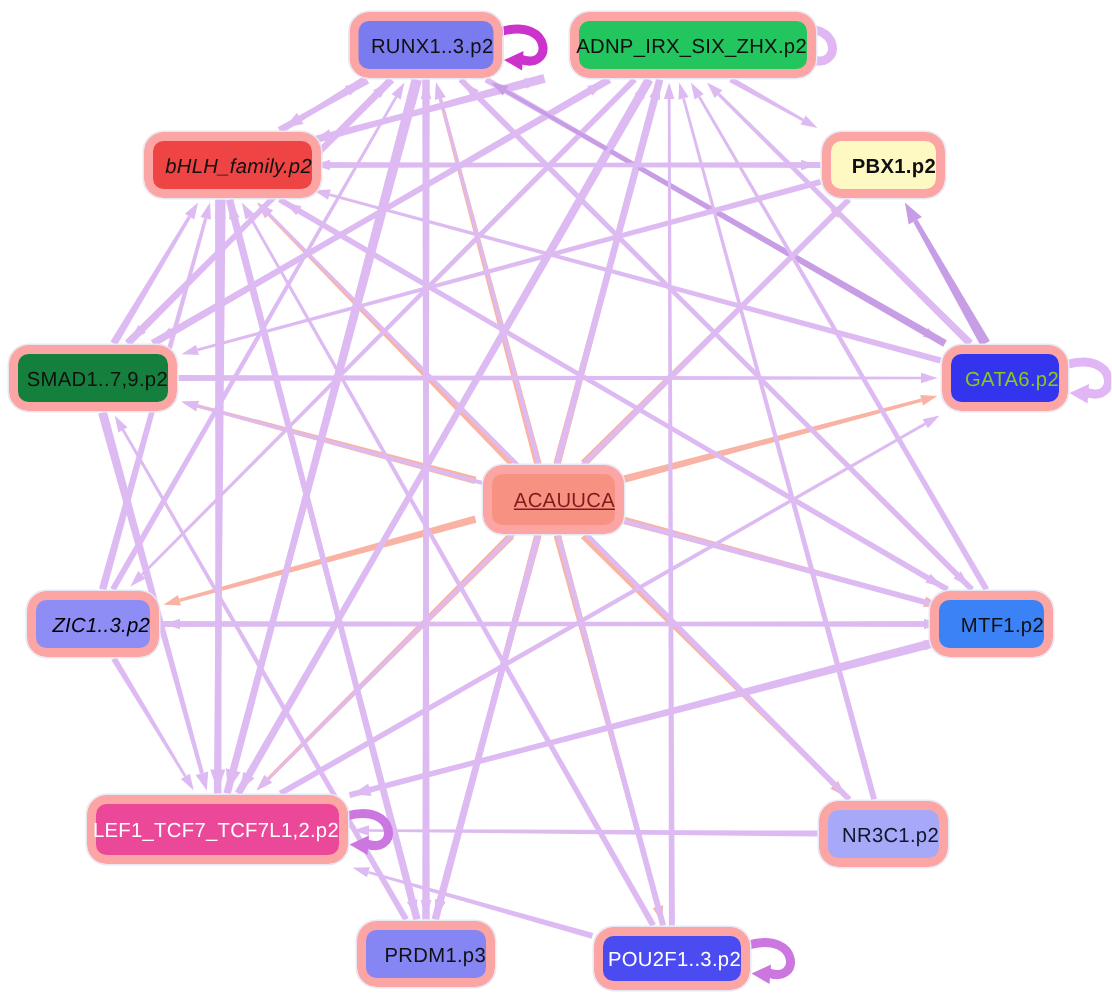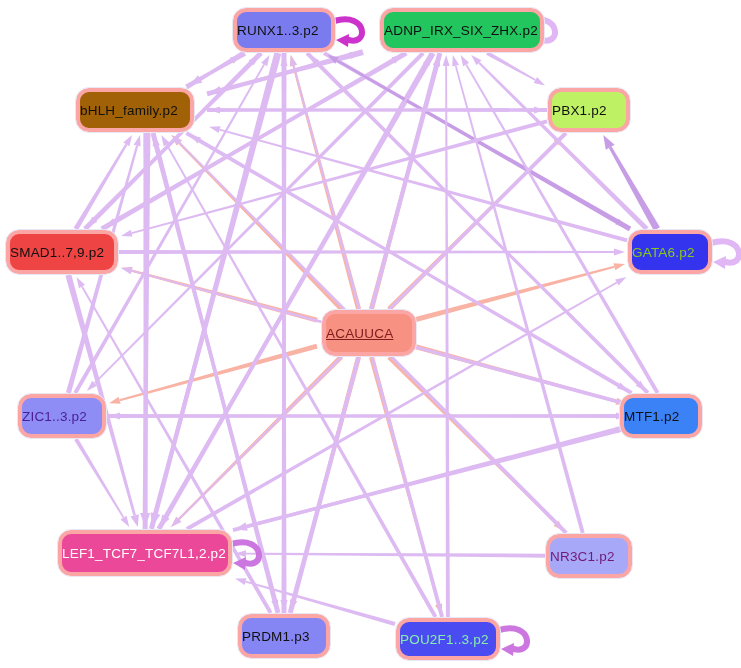--- a/index.html
+++ b/index.html
@@ -23,23 +23,23 @@
     left: 0;
     top: 0;
     width: 741px;
     height: 668px;
   }
   .node {
     position: absolute;
     box-sizing: border-box;
     display: flex;
     align-items: center;
-    justify-content: flex-start;
+    justify-content: flex-end;
     border-radius: 13px;
-    border: 4px solid #fca5a5;
+    border: 6px solid #fca5a5;
     outline: 1px solid #e8e8f4;
     font-size: 13.5px;
     letter-spacing: 0.2px;
     white-space: nowrap;
     user-select: none;
     z-index: 10;
   }
 </style>
 </head>
 <body>
@@ -339,47 +339,47 @@
         <polygon points="501,649 514,643 513,656" fill="#cc77e0"></polygon>
       </g>
     </svg>
   <div id="node-layer">
       <div class="node" style="left: 233px; top: 8px; width: 102px; height: 44px; background: rgb(123, 123, 240); color: rgb(16, 16, 16);">
         <span>RUNX1..3.p2</span>
       </div>
       <div class="node" style="left: 380px; top: 8px; width: 164px; height: 44px; background: #22c55e; color: rgb(16, 16, 16);">
         <span>ADNP_IRX_SIX_ZHX.p2</span>
       </div>
-      <div class="node" style="left: 76px; top: 88px; width: 118px; height: 44px; background: #a16207; color: rgb(16, 16, 16);">
+      <div class="node" style="left: 96px; top: 88px; width: 118px; height: 44px; background: #ef4444; color: rgb(16, 16, 16); font-style: italic;">
         <span>bHLH_family.p2</span>
       </div>
-      <div class="node" style="left: 548px; top: 88px; width: 82px; height: 44px; background: #bef264; color: rgb(16, 16, 16);">
+      <div class="node" style="left: 548px; top: 88px; width: 82px; height: 44px; background: #fef9c3; color: rgb(16, 16, 16); font-weight: bold;">
         <span>PBX1.p2</span>
       </div>
-      <div class="node" style="left: 6px; top: 230px; width: 112px; height: 44px; background: #ef4444; color: rgb(16, 16, 16);">
+      <div class="node" style="left: 6px; top: 230px; width: 112px; height: 44px; background: #15803d; color: rgb(16, 16, 16);">
         <span>SMAD1..7,9.p2</span>
       </div>
       <div class="node" style="left: 628px; top: 230px; width: 84px; height: 44px; background: rgb(52, 52, 239); color: #84cc16;">
         <span>GATA6.p2</span>
       </div>
       <div class="node" style="left: 322px; top: 310px; width: 94px; height: 46px; background: rgb(247, 145, 130); color: #7f1d1d; text-decoration: underline;">
         <span>ACAUUCA</span>
       </div>
-      <div class="node" style="left: 18px; top: 394px; width: 88px; height: 44px; background: rgb(141, 141, 245); color: #4c1d95;">
+      <div class="node" style="left: 18px; top: 394px; width: 88px; height: 44px; background: rgb(141, 141, 245); color: #000000; font-style: italic;">
         <span>ZIC1..3.p2</span>
       </div>
       <div class="node" style="left: 620px; top: 394px; width: 82px; height: 44px; background: #3b82f6; color: rgb(16, 16, 16);">
         <span>MTF1.p2</span>
       </div>
       <div class="node" style="left: 58px; top: 530px; width: 174px; height: 46px; background: #ec4899; color: rgb(255, 255, 255);">
         <span>LEF1_TCF7_TCF7L1,2.p2</span>
       </div>
-      <div class="node" style="left: 546px; top: 534px; width: 86px; height: 44px; background: rgb(168, 168, 248); color: #701a75;">
+      <div class="node" style="left: 546px; top: 534px; width: 86px; height: 44px; background: rgb(168, 168, 248); color: #0f172a;">
         <span>NR3C1.p2</span>
       </div>
       <div class="node" style="left: 238px; top: 614px; width: 92px; height: 44px; background: rgb(133, 133, 244); color: rgb(16, 16, 16);">
         <span>PRDM1.p3</span>
       </div>
-      <div class="node" style="left: 396px; top: 618px; width: 104px; height: 42px; background: rgb(75, 75, 242); color: #86efac;">
+      <div class="node" style="left: 396px; top: 618px; width: 104px; height: 42px; background: rgb(75, 75, 242); color: #ffffff;">
         <span>POU2F1..3.p2</span>
       </div>
     </div>
 </div>
 
 </body></html>

